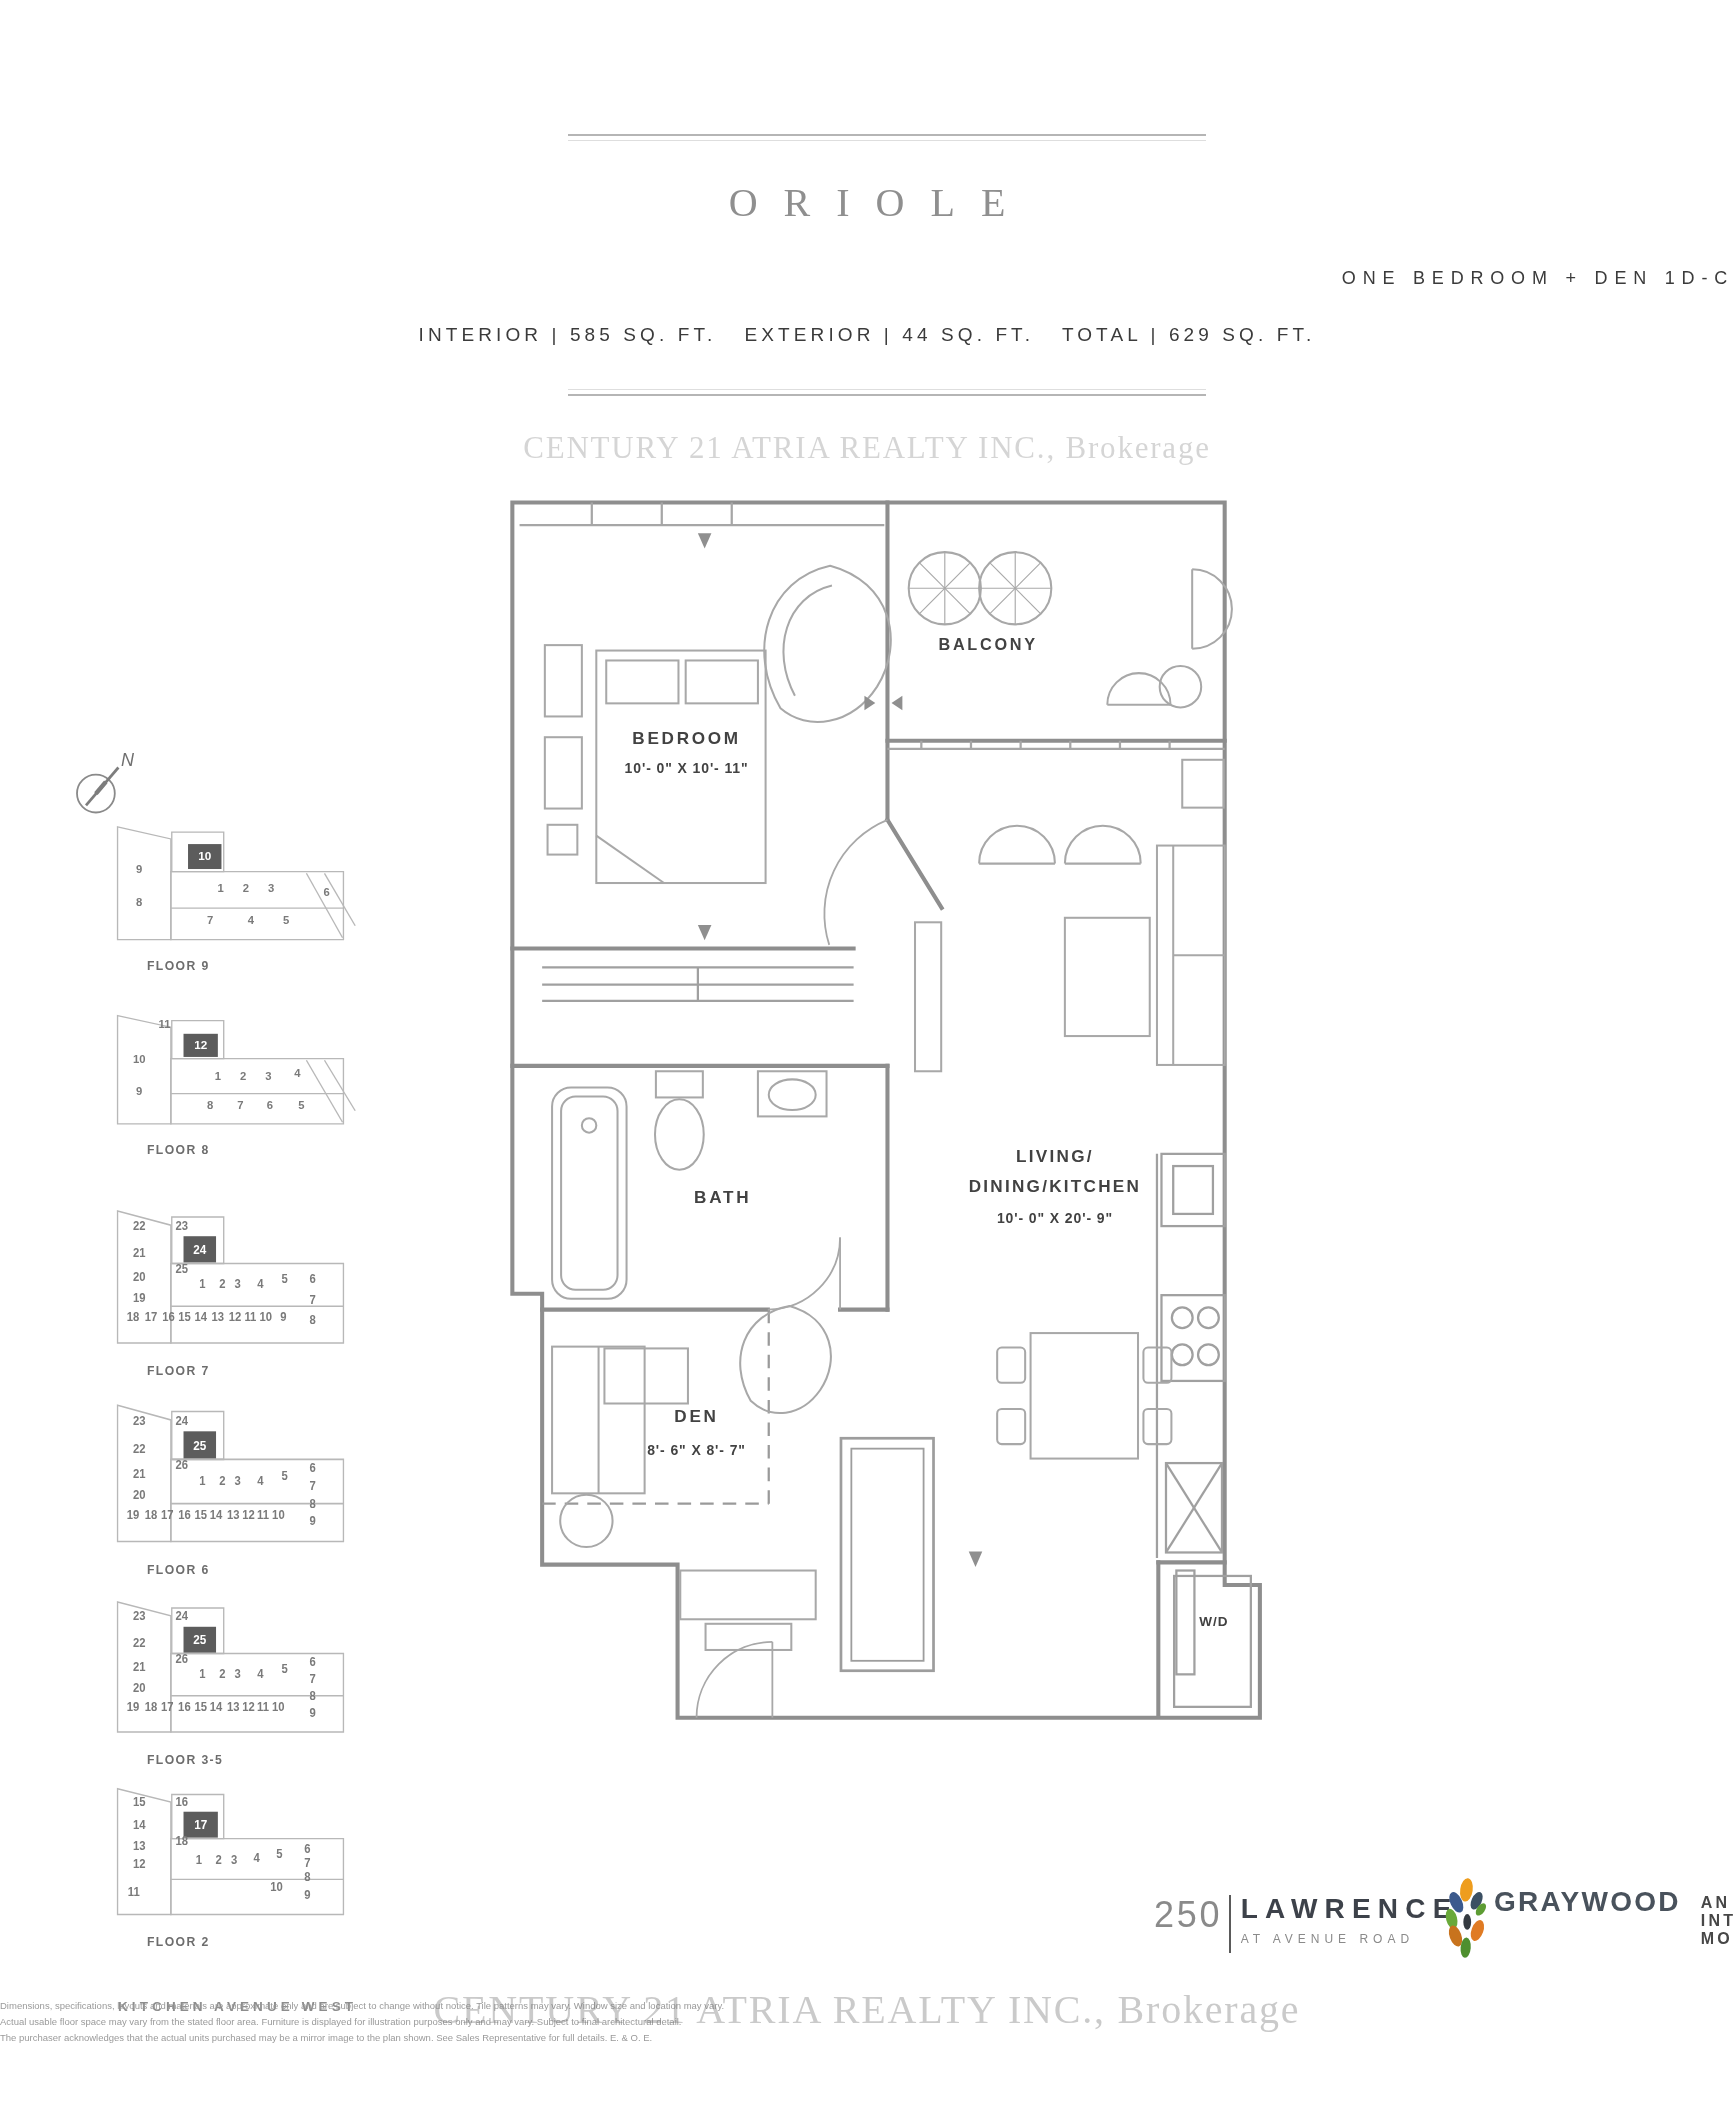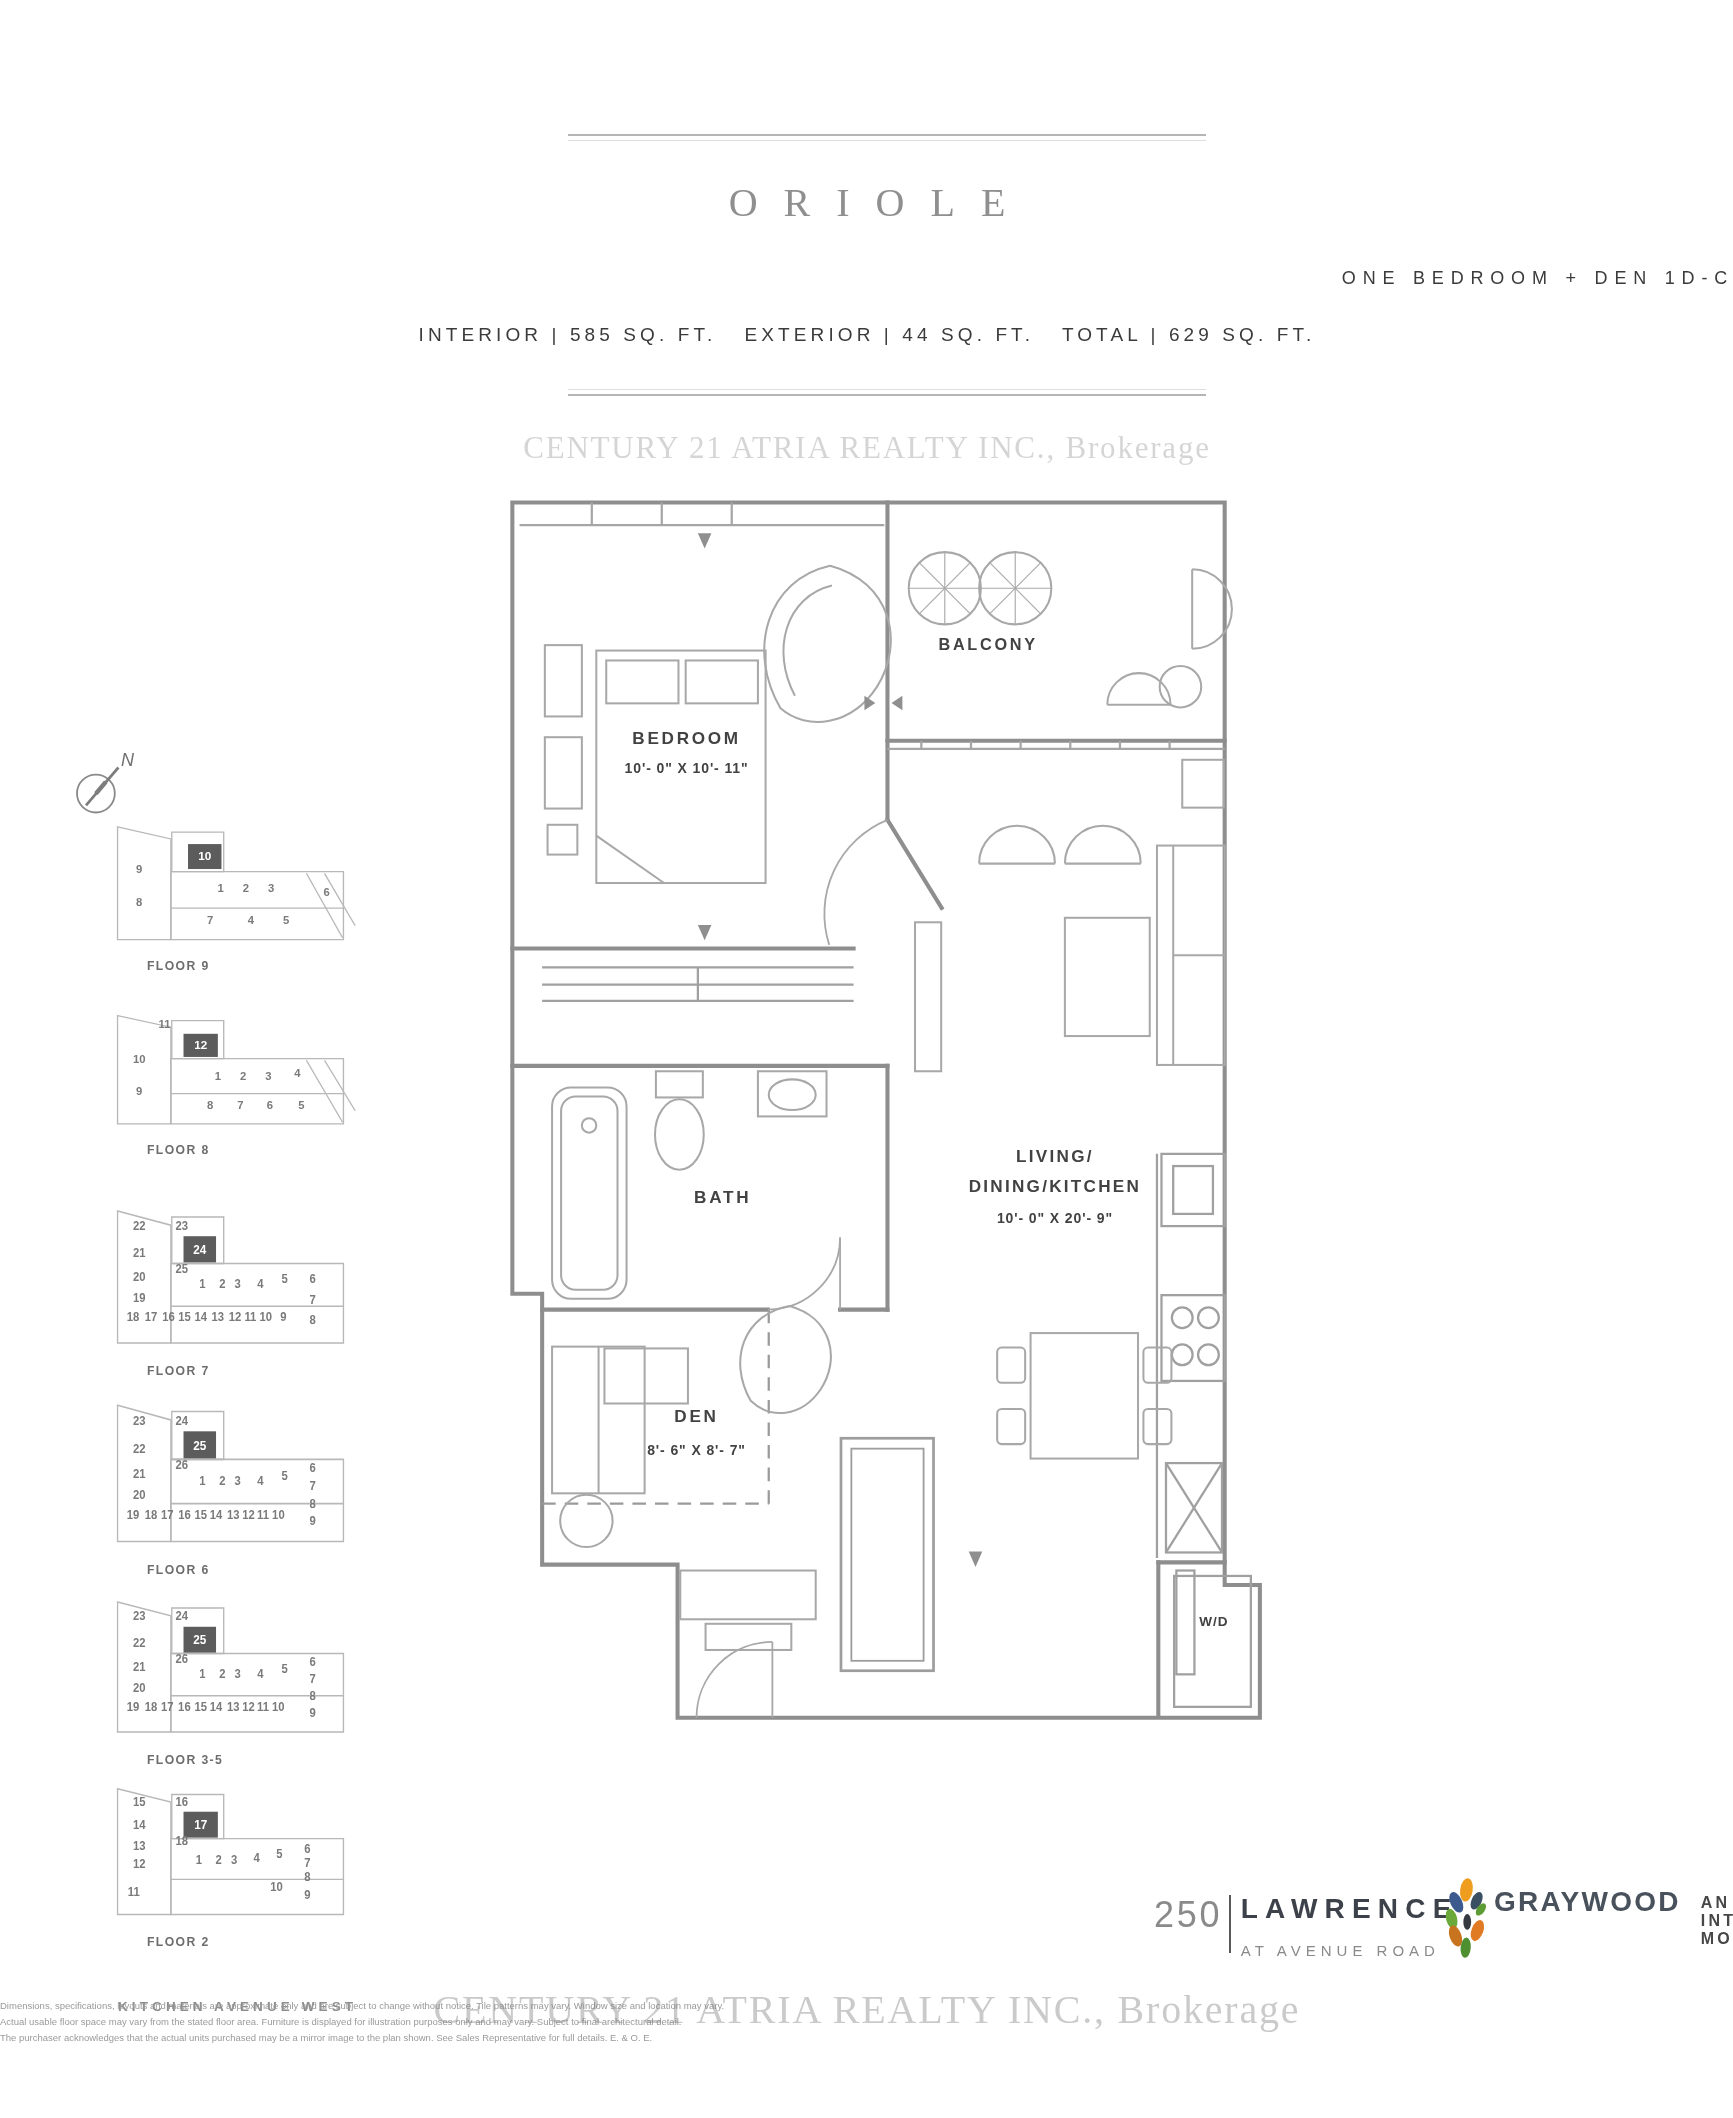--- a/index.html
+++ b/index.html
@@ -54,21 +54,21 @@
   .logo-lawrence .num{
     font-family:Liberation Sans, sans-serif;font-size:36px;color:#8a8a8a;line-height:1;
     letter-spacing:2.7px;margin-top:1.8px;
   }
   .logo-lawrence .bar{width:1.4px;height:58px;background:#5a5a5a;margin:0 10px 0 7.2px;}
   .logo-lawrence .col{display:flex;flex-direction:column;}
   .logo-lawrence .name{
     font-size:28px;font-weight:700;letter-spacing:7.2px;color:#3d424a;line-height:1;
   }
   .logo-lawrence .tag{
-    font-size:15px;letter-spacing:5px;color:#8a8a8a;margin-top:19px;font-weight:500;
+    font-size:12px;letter-spacing:5px;color:#8a8a8a;margin-top:9px;font-weight:500;
   }
   .logo-graywood{left:1443px;top:1864px;display:flex;align-items:center;}
   .logo-graywood .col{display:flex;flex-direction:row;margin-left:4px;gap:20px;}
   .logo-graywood .name{
     font-size:28px;font-weight:700;letter-spacing:2.3px;color:#49525c;line-height:1;
   }
   .logo-graywood .tag{
     font-size:16px;font-weight:700;letter-spacing:3.2px;color:#474747;margin-top:5.4px;
   }
   svg text{font-family:"Liberation Sans", sans-serif;}

